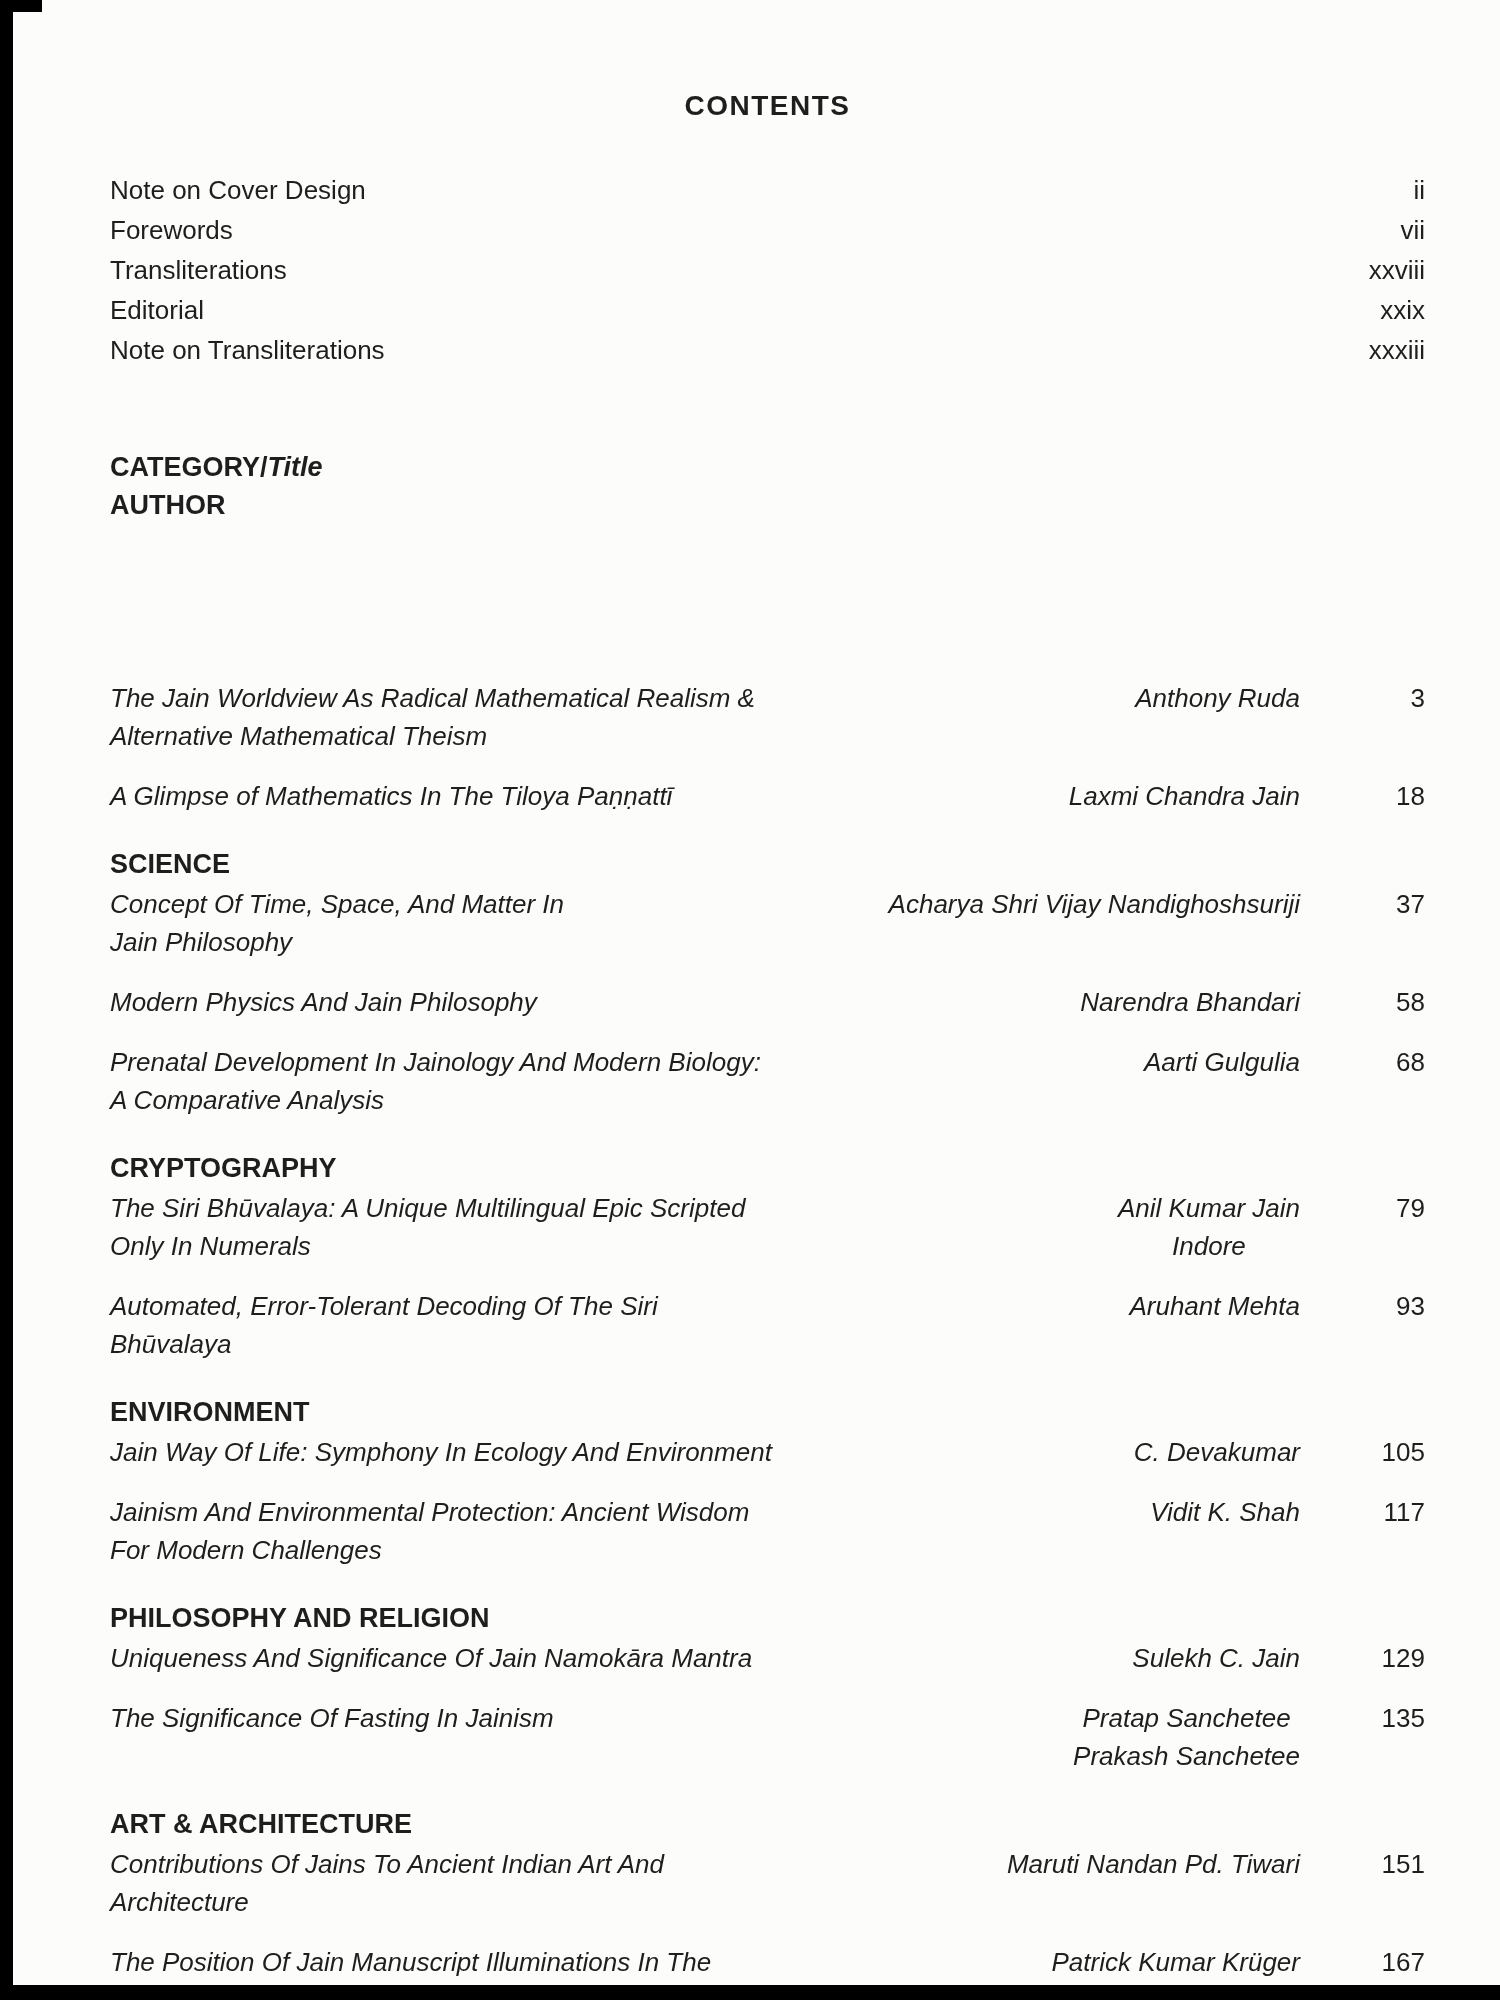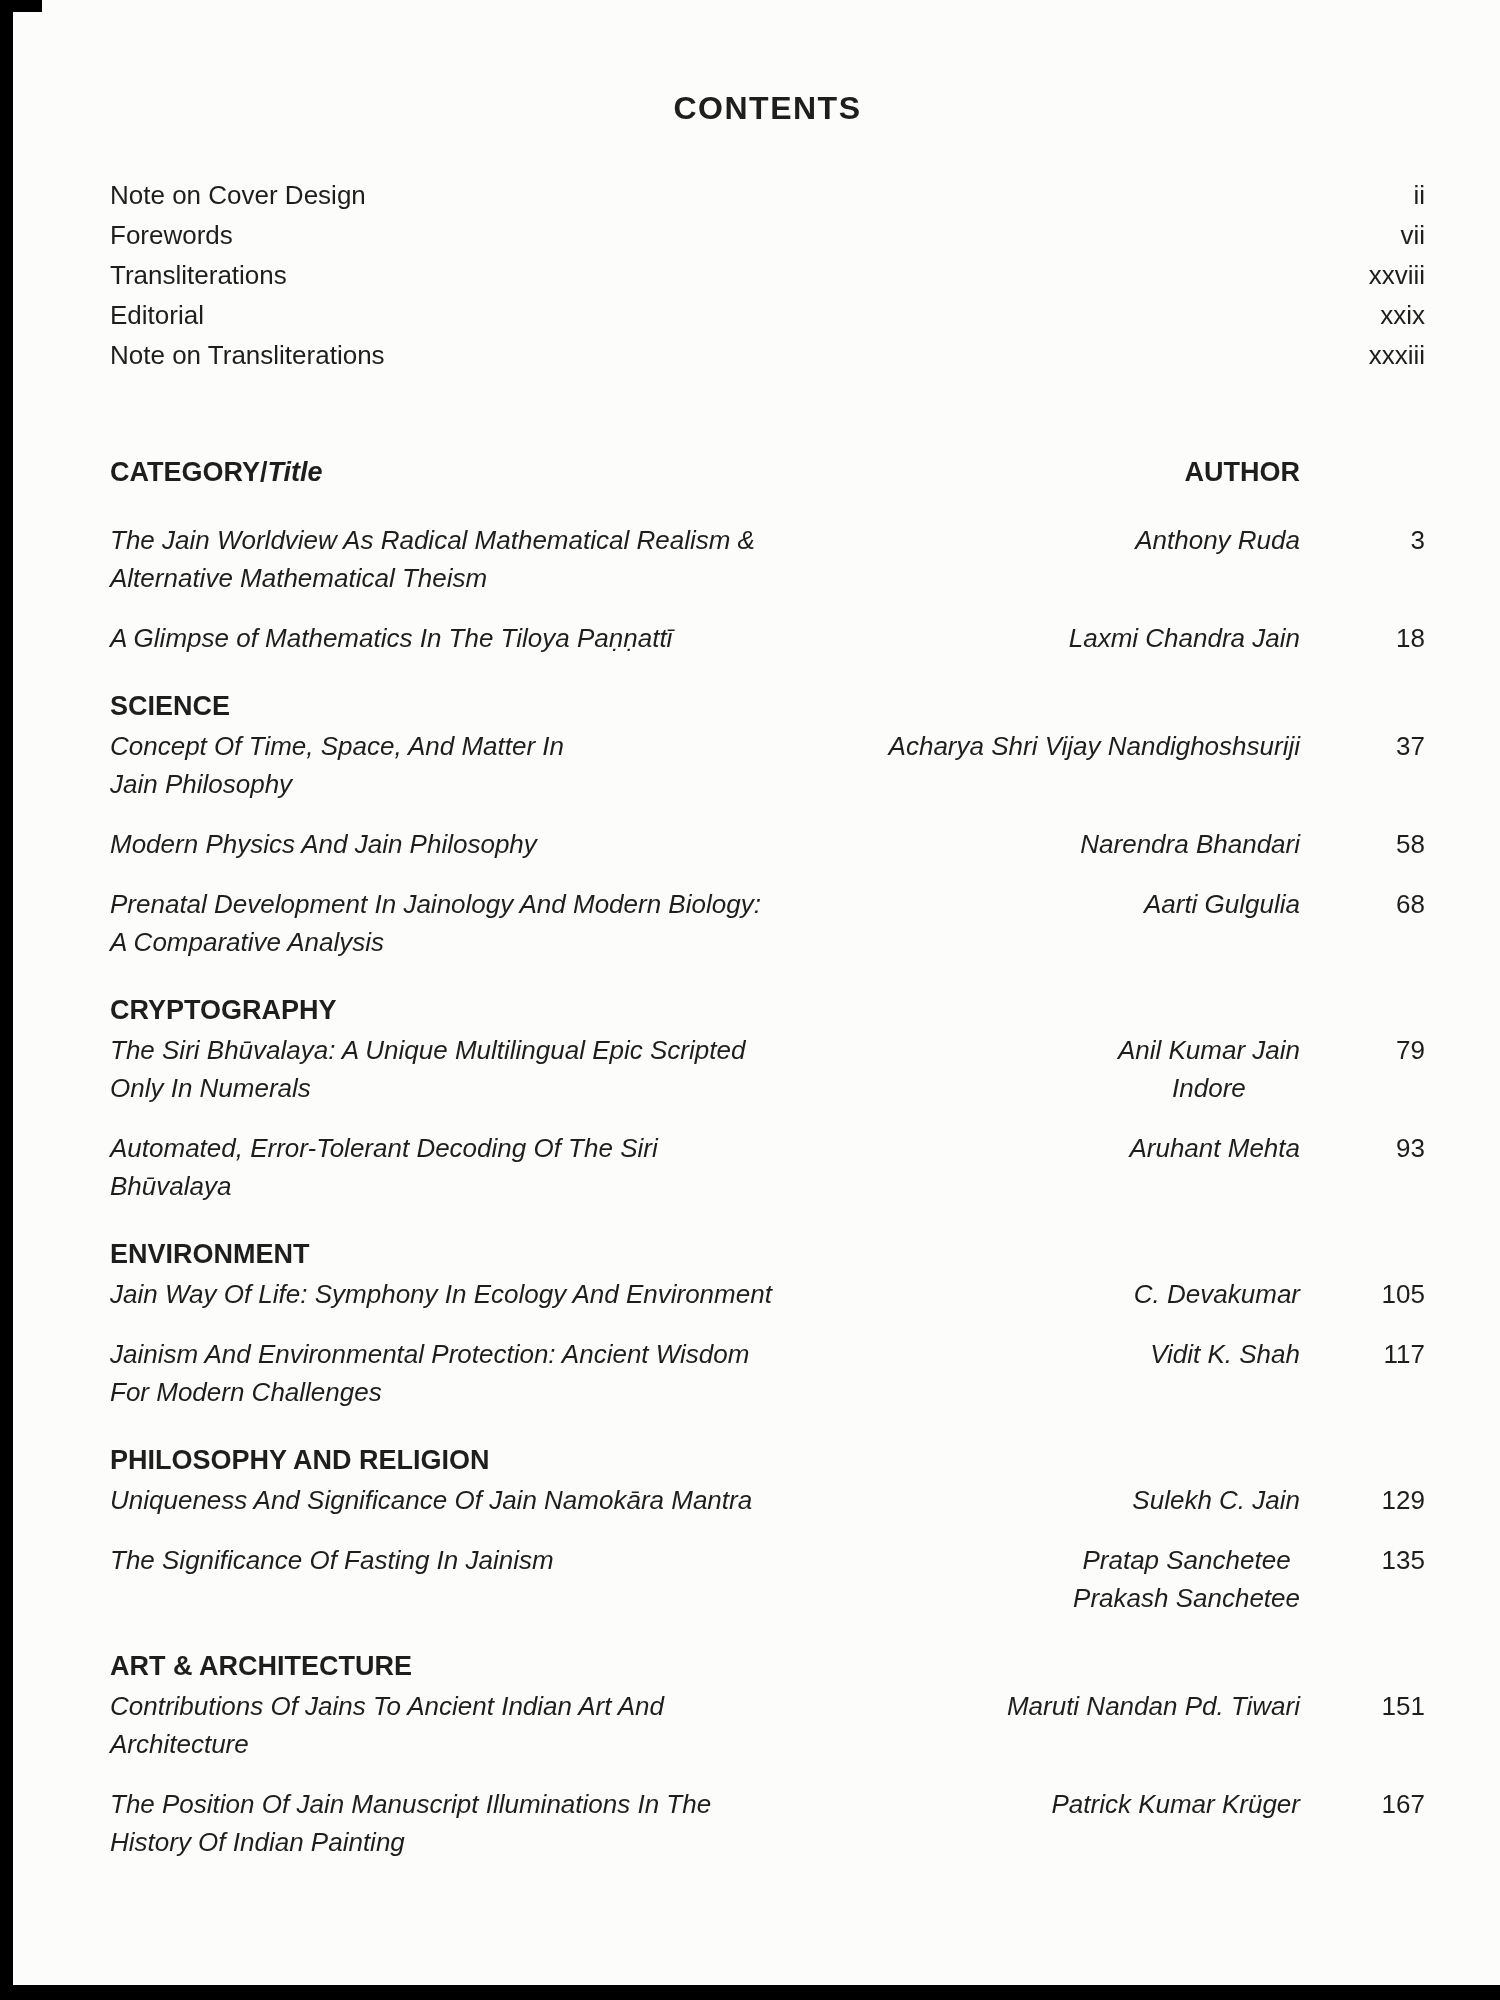--- a/index.html
+++ b/index.html
@@ -24,40 +24,41 @@
   .scan-corner {
     position: absolute; left: 0; top: 0; width: 42px; height: 12px;
     background: #000;
   }
   .content {
     position: relative;
     padding: 90px 75px 0 110px;
   }
   .title {
     text-align: center;
-    font-size: 32px;
+    font-size: 28px;
     font-weight: bold;
     letter-spacing: 1.5px;
   }
   .front-matter { margin-top: 48px; }
   .fm-row {
     display: flex;
     font-size: 26px;
     line-height: 40px;
   }
   .fm-label { flex: 1 1 auto; }
   .fm-page { flex: 0 0 130px; text-align: right; }
 
   .col-headers {
     display: flex;
     align-items: baseline;
     margin-top: 78px;
     font-size: 27px;
     font-weight: bold;
     line-height: 38px;
+    flex-direction: column;
   }
   .col-headers .cat { flex: 1 1 auto; }
   .col-headers .cat .ital { font-style: italic; }
   .col-headers .auth { text-align: right; }
   .col-headers .page-spacer { flex: 0 0 125px; }
 
   .section { margin-top: 30px; }
   .section-heading {
     font-size: 27px;
     font-weight: bold;

